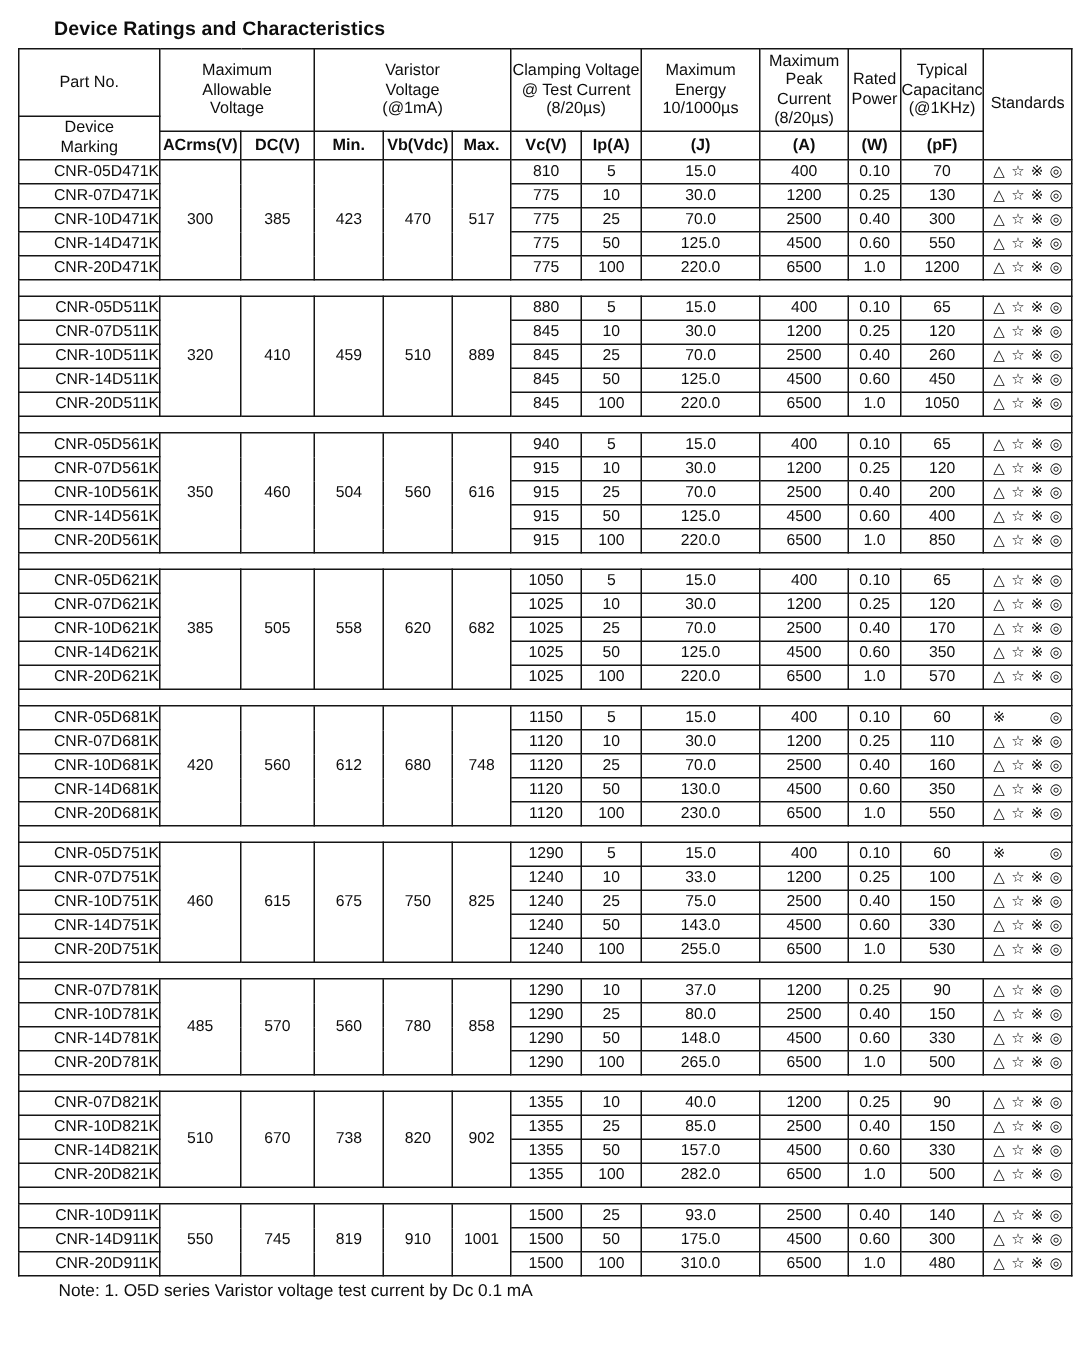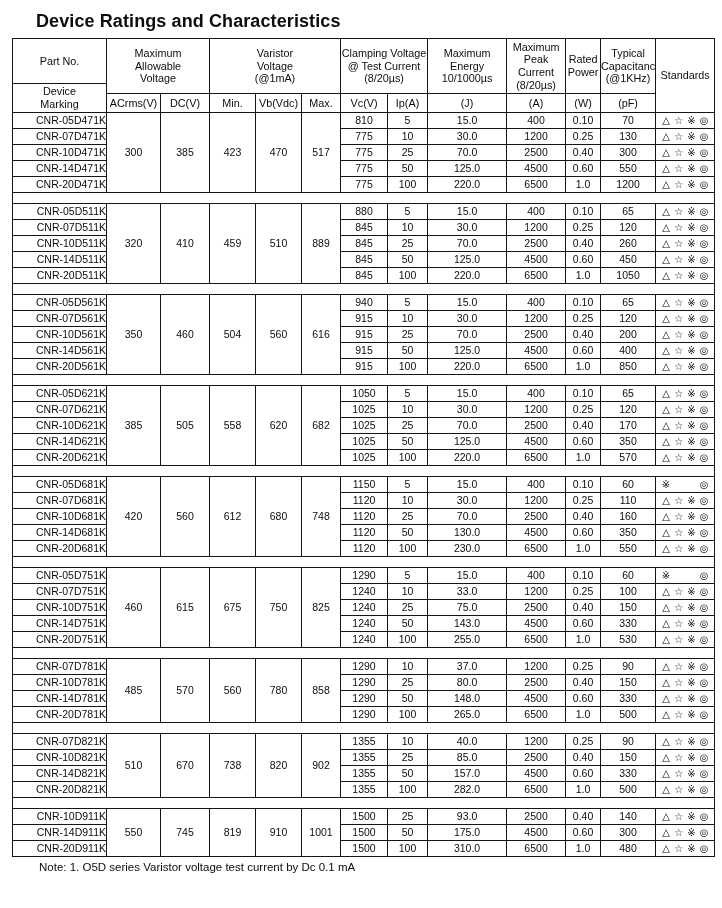--- a/index.html
+++ b/index.html
@@ -3,38 +3,38 @@
 <meta charset="utf-8">
 <style>
   html,body { margin:0; padding:0; }
   body {
     width:722px; height:908px; background:#ffffff; color:#0d0d0d;
     font-family:"Liberation Sans","DejaVu Sans",sans-serif;
     position:relative; overflow:hidden;
   }
   .title {
     margin:11px 0 6px 36px;
-    font-size:18px; font-weight:bold; letter-spacing:0.1px;
+    font-size:13px; font-weight:bold; letter-spacing:0.1px;
   }
   table.ratings {
     border-collapse:collapse; table-layout:fixed;
     margin-left:12px; width:700px;
   }
   th, td {
     border:1px solid #151515;
     padding:0; margin:0;
     font-size:10.5px; font-weight:normal;
     text-align:center; vertical-align:middle;
     line-height:1.18;
     overflow:hidden; white-space:nowrap;
   }
   thead th { white-space:pre-line; font-size:10.8px; }
   tr.hrow1 th { height:44px; }
   tr.hrow2 th { height:28px; }
-  tr.hrow3 th { height:18px; white-space:nowrap; }
+  tr.hrow3 th { height:18px; white-space:nowrap;font-weight:bold; }
   tbody td { height:15px; line-height:15px; }
   td.part { text-align:right; padding-left:8px; }
   td.sep { height:10px; border-left:1px solid #151515; border-right:1px solid #151515; }
   td.std { padding:0 4px; font-family:"DejaVu Sans",sans-serif; }
   .std-inner { display:flex; justify-content:space-between; align-items:center; }
   .std-inner span { display:inline-block; width:12px; text-align:center; font-size:10px; line-height:15px; }
   .note {
     margin:4px 0 0 39px;
     font-size:11.5px;
   }

